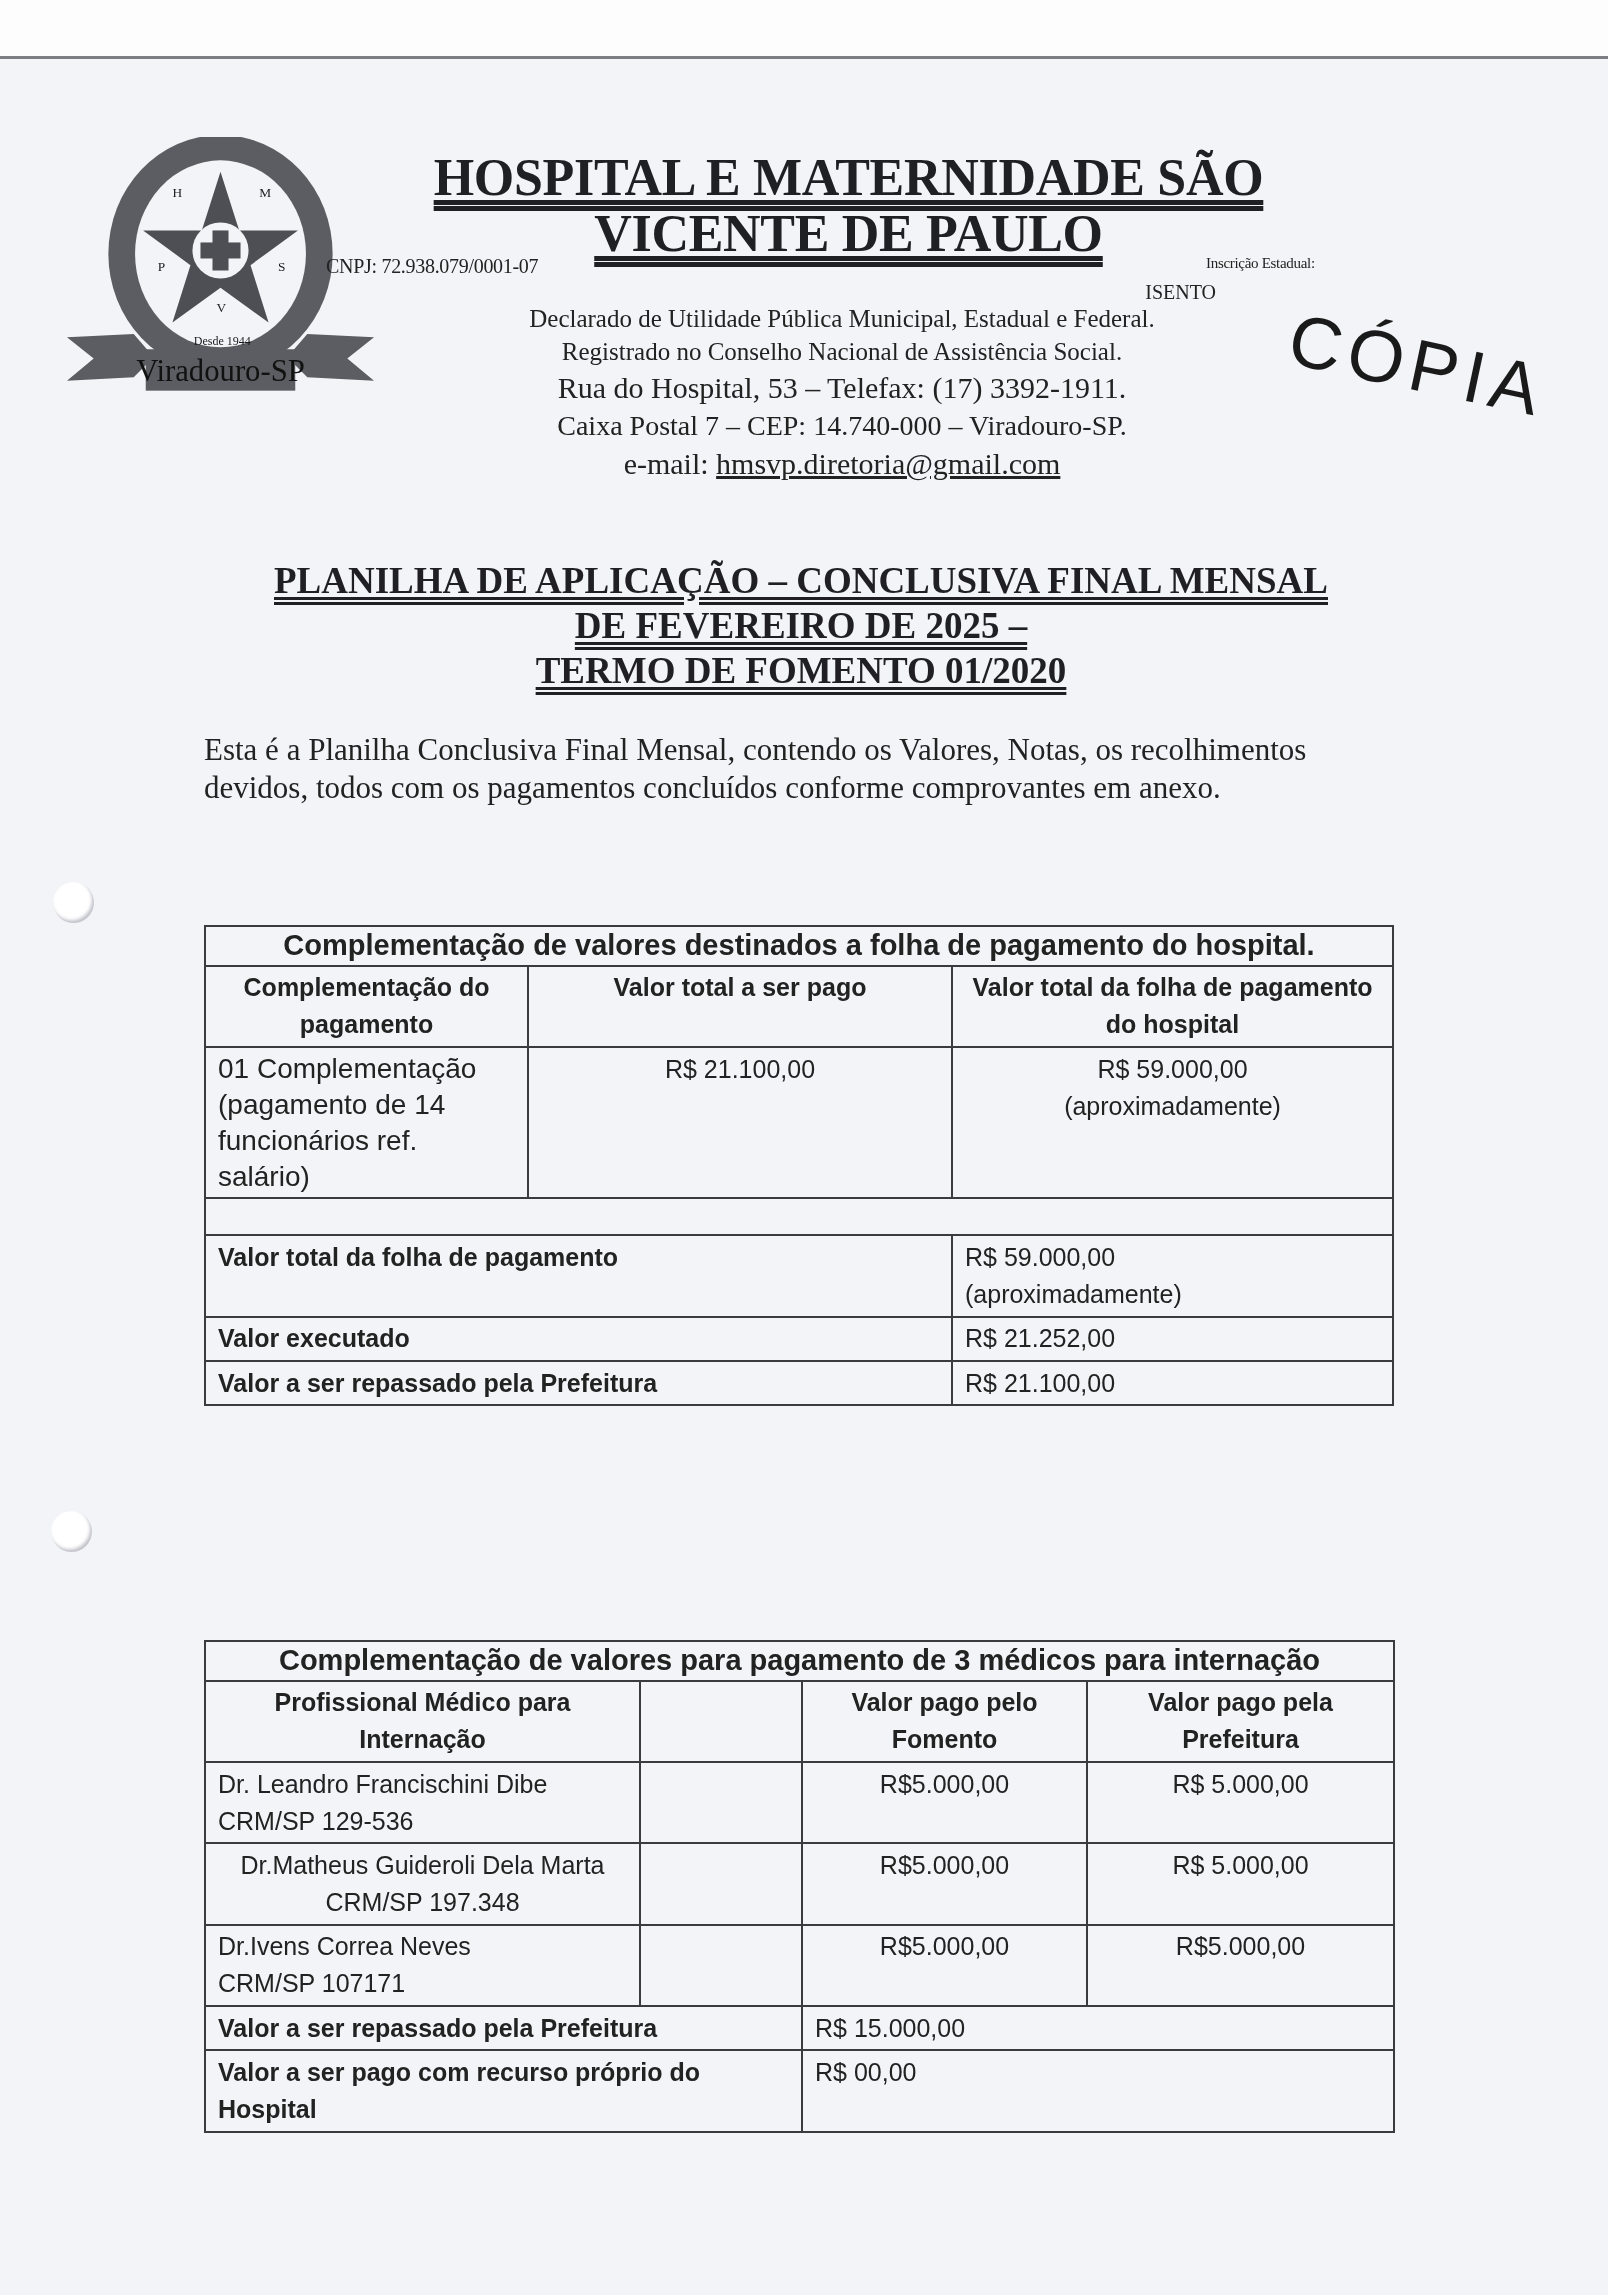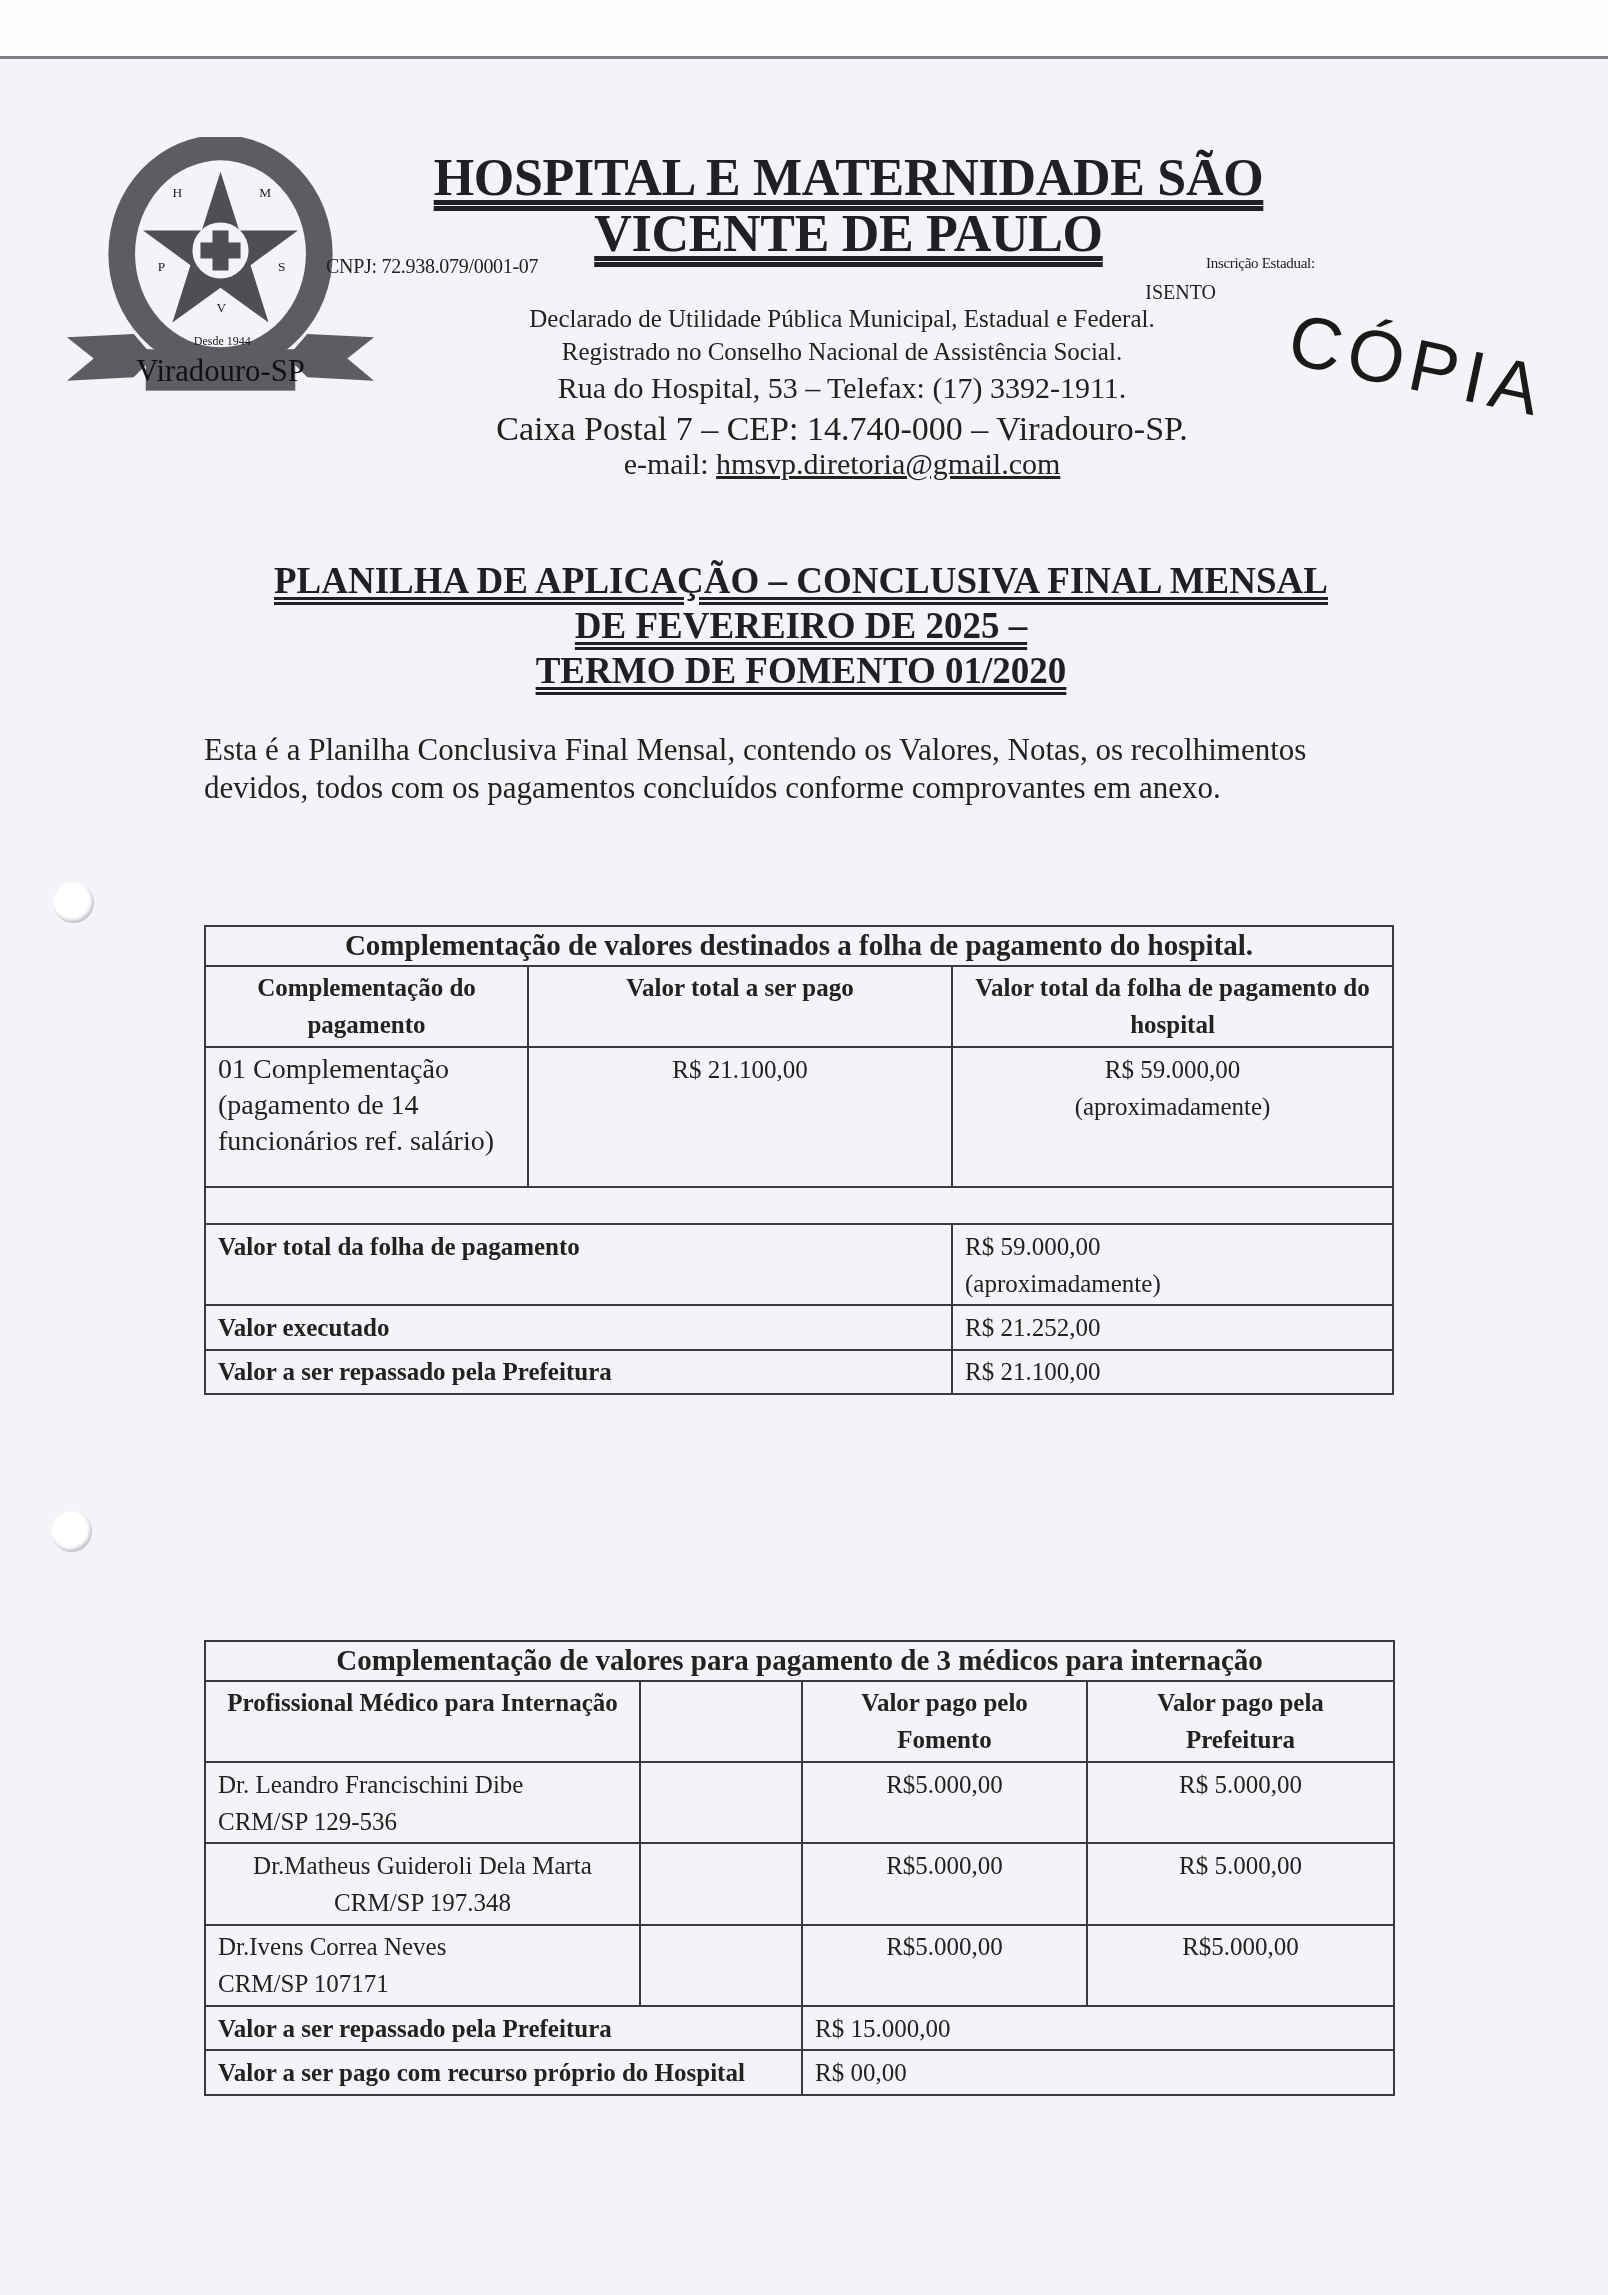--- a/index.html
+++ b/index.html
@@ -19,32 +19,32 @@
   .hosp-title { position: absolute; left: 334px; top: 150px; width: 1029px; text-align: center;
     font-family: "Liberation Serif", serif; font-weight: bold; font-size: 52px; line-height: 56px;
     text-decoration: underline; text-decoration-style: double; text-underline-offset: 5.3px; color: #1f2024; letter-spacing: -0.3px; }
   .cnpj { position: absolute; left: 326px; top: 255px; font-size: 20px; color: #222; letter-spacing: -0.3px; }
   .ie { position: absolute; left: 1206px; top: 255px; font-size: 15px; color: #222; letter-spacing: -0.3px; }
   .hinfo { position: absolute; left: 468px; width: 748px; text-align: center; color: #222; }
   .isento { top: 281px; font-size: 20px; text-align: right; }
   .decl { top: 305px; font-size: 25px; }
   .reg { top: 338px; font-size: 25px; }
   .rua { top: 371px; font-size: 30px; }
-  .cx { top: 410px; font-size: 34px; }
+  .cx { top: 410px; font-size: 28px; }
   .mail { top: 447px; font-size: 30px; }
   .mail .lnk { text-decoration: underline; }
   .stamp { position: absolute; left: 1299px; top: 297px; font-family: "Liberation Sans", sans-serif;
     font-size: 73px; color: #1a1a1a; transform: rotate(12deg); transform-origin: left top; letter-spacing: 6.7px; }
 
   .doc-title { position: absolute; left: 200px; top: 558px; width: 1202px; text-align: center;
     font-weight: bold; font-size: 37px; line-height: 45px; color: #1f1f24; }
   .doc-title span { text-decoration: underline; text-decoration-style: double; text-underline-offset: 4px; display: inline-block; }
   .intro { position: absolute; left: 204px; top: 731px; width: 1189px; font-size: 31px; line-height: 38px; color: #222; }
 
-  table { position: absolute; border-collapse: collapse; font-family: Liberation Serif, serif; color: #222; table-layout: fixed; }
+  table { position: absolute; border-collapse: collapse; font-family: Liberation Sans, sans-serif; color: #222; table-layout: fixed; }
   td, th { border: 2px solid #3a3a40; padding: 2.7px 12px; vertical-align: top; font-size: 25px; line-height: 37px; }
   th { font-weight: bold; }
   .cap { text-align: center; font-weight: bold; font-size: 29px; line-height: 35px; padding: 1.3px 6.7px; }
   .c { text-align: center; }
   .b { font-weight: bold; }
 
   #t1 { left: 204px; top: 925px; width: 1189px; }
   #t2 { left: 204px; top: 1640px; width: 1189px; }
 </style>
 </head>

